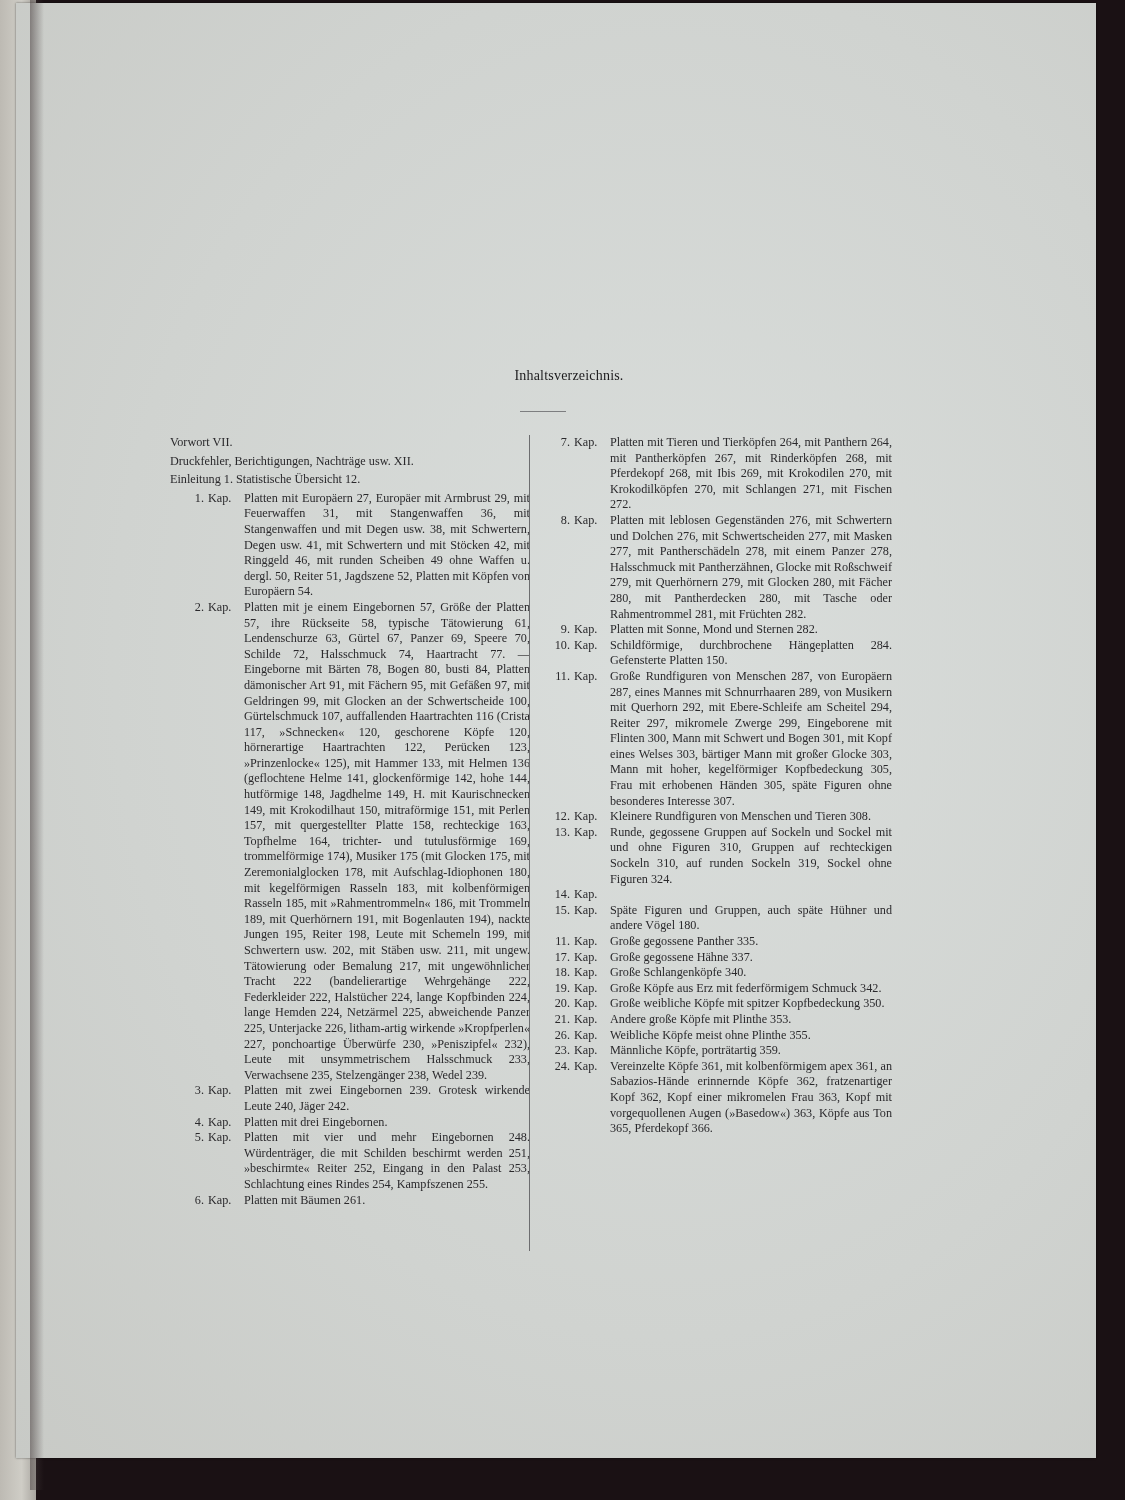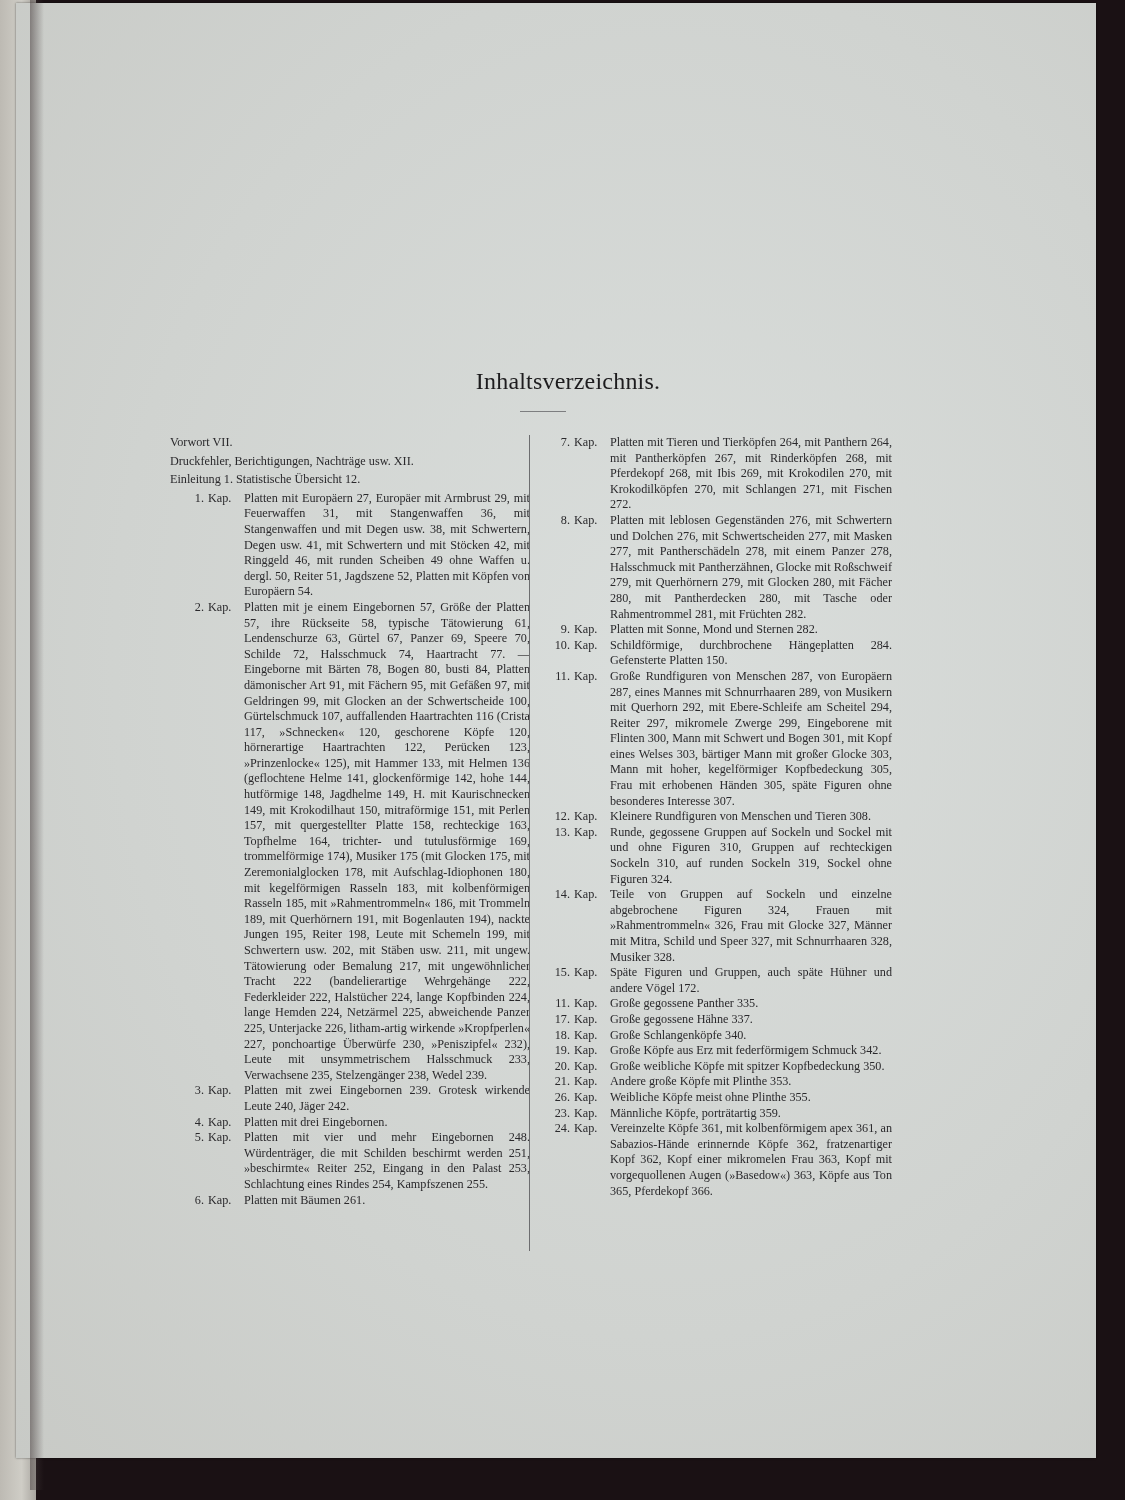--- a/index.html
+++ b/index.html
@@ -17,22 +17,22 @@
     background: linear-gradient(to right, rgba(70,60,60,0.55), rgba(70,60,60,0));
     z-index: 2;
   }
   .page {
     position: absolute; left: 16px; top: 3px; width: 1080px; height: 1455px;
     background: #d3d6d3;
     background-image: radial-gradient(ellipse at 60% 45%, #dadedc 0%, #d0d3d0 60%, #c8cac6 100%);
     box-shadow: 0 0 2px rgba(0,0,0,0.5);
   }
   .title {
-    position: absolute; left: 12px; width: 100%; top: 365px;
-    text-align: center; font-size: 24px; color: #1d1c1e; letter-spacing: 0.2px;
+    position: absolute; left: 0; width: 100%; top: 365px;
+    text-align: center; font-size: 14px; color: #1d1c1e; letter-spacing: 0.2px; padding-left: 13px;
   }
   .title-rule {
     position: absolute; left: 504px; top: 408px; width: 46px; height: 1px; background: #7d7e80;
   }
   .col {
     position: absolute; top: 432px; color: #2a292c; font-size: 12.2px; line-height: 15.6px;
   }
   .col-left { left: 154px; width: 360px; }
   .col-right { left: 520px; width: 356px; }
   .divider {
@@ -125,26 +125,25 @@
           <span class="txt">Kleinere Rundfiguren von Menschen und Tieren 308.</span>
         </div>
         <div class="entry">
           <span class="num">13.</span>
           <span class="kap">Kap.</span>
           <span class="txt">Runde, gegossene Gruppen auf Sockeln und Sockel mit und ohne Figuren 310, Gruppen auf rechteckigen Sockeln 310, auf runden Sockeln 319, Sockel ohne Figuren 324.</span>
         </div>
         <div class="entry">
           <span class="num">14.</span>
           <span class="kap">Kap.</span>
-          <span class="txt">Teile von Gruppen auf Sockeln und einzelne abgebrochene Figuren 324, Frauen mit »Rahmentrommeln« 326, Frau mit Glocke 327, Männer mit Mitra, Schild und Speer 327, mit Schnurrhaaren 328, Musiker 328.</span>
         </div>
         <div class="entry">
           <span class="num">15.</span>
           <span class="kap">Kap.</span>
-          <span class="txt">Späte Figuren und Gruppen, auch späte Hühner und andere Vögel 172.</span>
+          <span class="txt">Späte Figuren und Gruppen, auch späte Hühner und andere Vögel 180.</span>
         </div>
         <div class="entry">
           <span class="num">11.</span>
           <span class="kap">Kap.</span>
           <span class="txt">Große gegossene Panther 335.</span>
         </div>
         <div class="entry">
           <span class="num">17.</span>
           <span class="kap">Kap.</span>
           <span class="txt">Große gegossene Hähne 337.</span>

